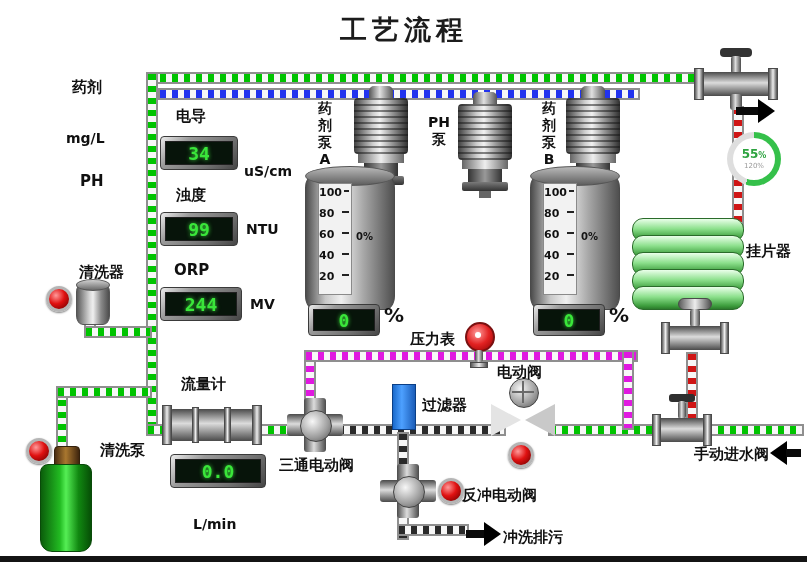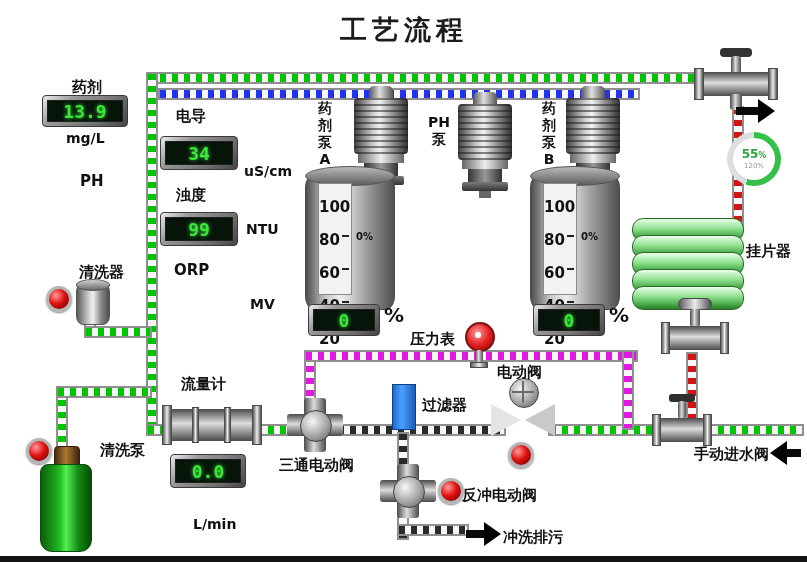--- a/index.html
+++ b/index.html
@@ -35,21 +35,21 @@
   .rlight{position:absolute;z-index:4;width:20px;height:20px;border-radius:50%;
         background:radial-gradient(circle at 35% 32%,#ff9a9a,#e01111 45%,#7a0000 90%);
         border:3px solid #b5b5b5;box-shadow:0 1px 2px rgba(0,0,0,.5);}
   
   .tank{position:absolute;z-index:2;width:88px;height:134px;border-radius:10px/14px;border:1px solid #4a4a4a;
         background:linear-gradient(90deg,#4c4c4c,#c8c8c8 22%,#efefef 40%,#a8a8a8 65%,#4f4f4f);}
   .tank .dome{position:absolute;left:-1px;top:-9px;width:88px;height:18px;border-radius:50%;
         background:linear-gradient(#b9b9b9,#5e5e5e);border:1px solid #555;}
   .tank .tscale{position:absolute;left:12px;top:8px;width:34px;height:112px;background:#f2f2f2;
         border:1px solid #8a8a8a;padding:2px 2px 0 0;box-sizing:border-box;}
-  .trow{display:flex;justify-content:flex-start;align-items:flex-start;height:21px;font-size:15px;color:#111;font-weight:600;margin-top:12px;}
+  .trow{display:flex;justify-content:space-between;align-items:flex-start;height:21px;font-size:11px;color:#111;font-weight:600;}
   .trow i{display:block;width:7px;border-top:2px solid #222;margin:4px 0 0 2px;}
   .tank .lvl{position:absolute;left:50px;top:56px;font-size:10px;color:#151515;font-weight:600;}
   
   .motor{position:absolute;z-index:2;width:62px;height:106px;}
   .motor div{position:absolute;}
   .motor .cap{left:19px;top:0;width:24px;height:13px;border-radius:5px 5px 0 0;
         background:linear-gradient(90deg,#555,#e0e0e0 45%,#555);}
   .motor .mbody{left:4px;top:12px;width:54px;height:56px;border-radius:4px;
         background:repeating-linear-gradient(180deg,rgba(20,20,20,.5) 0 2px,rgba(0,0,0,0) 2px 6px),
                    linear-gradient(90deg,#3f3f3f,#cfcfcf 35%,#f2f2f2 48%,#9a9a9a 70%,#2f2f2f);}
@@ -126,23 +126,20 @@
   <div class="pipe ph m" style="left:304px;top:350px;width:330px"></div>
   <div class="pipe pv m" style="left:622px;top:350px;height:76px"></div>
   <div class="pipe pv r" style="left:732px;top:106px;height:118px"></div>
   <div class="pipe pv r" style="left:686px;top:352px;height:74px"></div>
   <div class="pipe pv g" style="left:56px;top:386px;height:76px"></div>
   <div class="pipe ph g" style="left:56px;top:386px;width:92px"></div>
   <div class="pipe pv g" style="left:84px;top:316px;height:16px"></div>
   <div class="pipe ph g" style="left:84px;top:326px;width:64px"></div>
 
   <div class="lbl" style="left:72px;top:78px;">药剂</div>
-  <div class="disp" style="left:42px;top:95px;width:86px;height:32px;">
-    <div class="scr">13.9</div>
-  </div>
   <div class="unit" style="left:66px;top:130px;">mg/L</div>
 
   <div class="lbl" style="left:80px;top:172px;">PH</div>
 
   <div class="lbl" style="left:79px;top:263px;">清洗器</div>
   <div class="rlight" style="left:46px;top:286px;"></div>
   <div class="ctank" style="left:76px;top:283px;">
       <div class="ctop"></div>
     </div>
 
@@ -157,31 +154,34 @@
   </div>
   <div class="unit" style="left:244px;top:163px;">uS/cm</div>
 
   <div class="lbl" style="left:176px;top:186px;">浊度</div>
   <div class="disp" style="left:160px;top:212px;width:78px;height:34px;">
     <div class="scr">99</div>
   </div>
   <div class="unit" style="left:246px;top:221px;">NTU</div>
 
   <div class="lbl" style="left:174px;top:261px;">ORP</div>
+  <div class="disp" style="left:160px;top:287px;width:82px;height:34px;">
+    <div class="scr">244</div>
+  </div>
   <div class="unit" style="left:250px;top:296px;">MV</div>
 
   <div class="lbl" style="left:181px;top:375px;">流量计</div>
   <div class="dev" style="left:162px;top:405px;width:100px;height:40px;">
     <div class="hbar" style="left:8px;top:4px;width:84px;height:32px;"></div>
     <div class="flange" style="left:0;top:0;width:10px;height:40px;"></div>
     <div class="flange" style="right:0;top:0;width:10px;height:40px;"></div>
     <div class="flange" style="left:30px;top:2px;width:7px;height:36px;"></div>
     <div class="flange" style="left:62px;top:2px;width:7px;height:36px;"></div>
   </div>
-  <div class="disp" style="left:170px;top:454px;width:76px;height:34px;">
+  <div class="disp" style="left:170px;top:454px;width:96px;height:34px;">
     <div class="scr">0.0</div>
   </div>
   <div class="unit" style="left:193px;top:516px;">L/min</div>
 
   <div class="vlabel" style="left:316px;top:100px;width:18px;">药剂泵A</div>
   <div class="motor" style="left:350px;top:86px;">
     <div class="cap"></div>
       <div class="mbody"></div>
       <div class="band"></div>
       <div class="mbase"></div>

